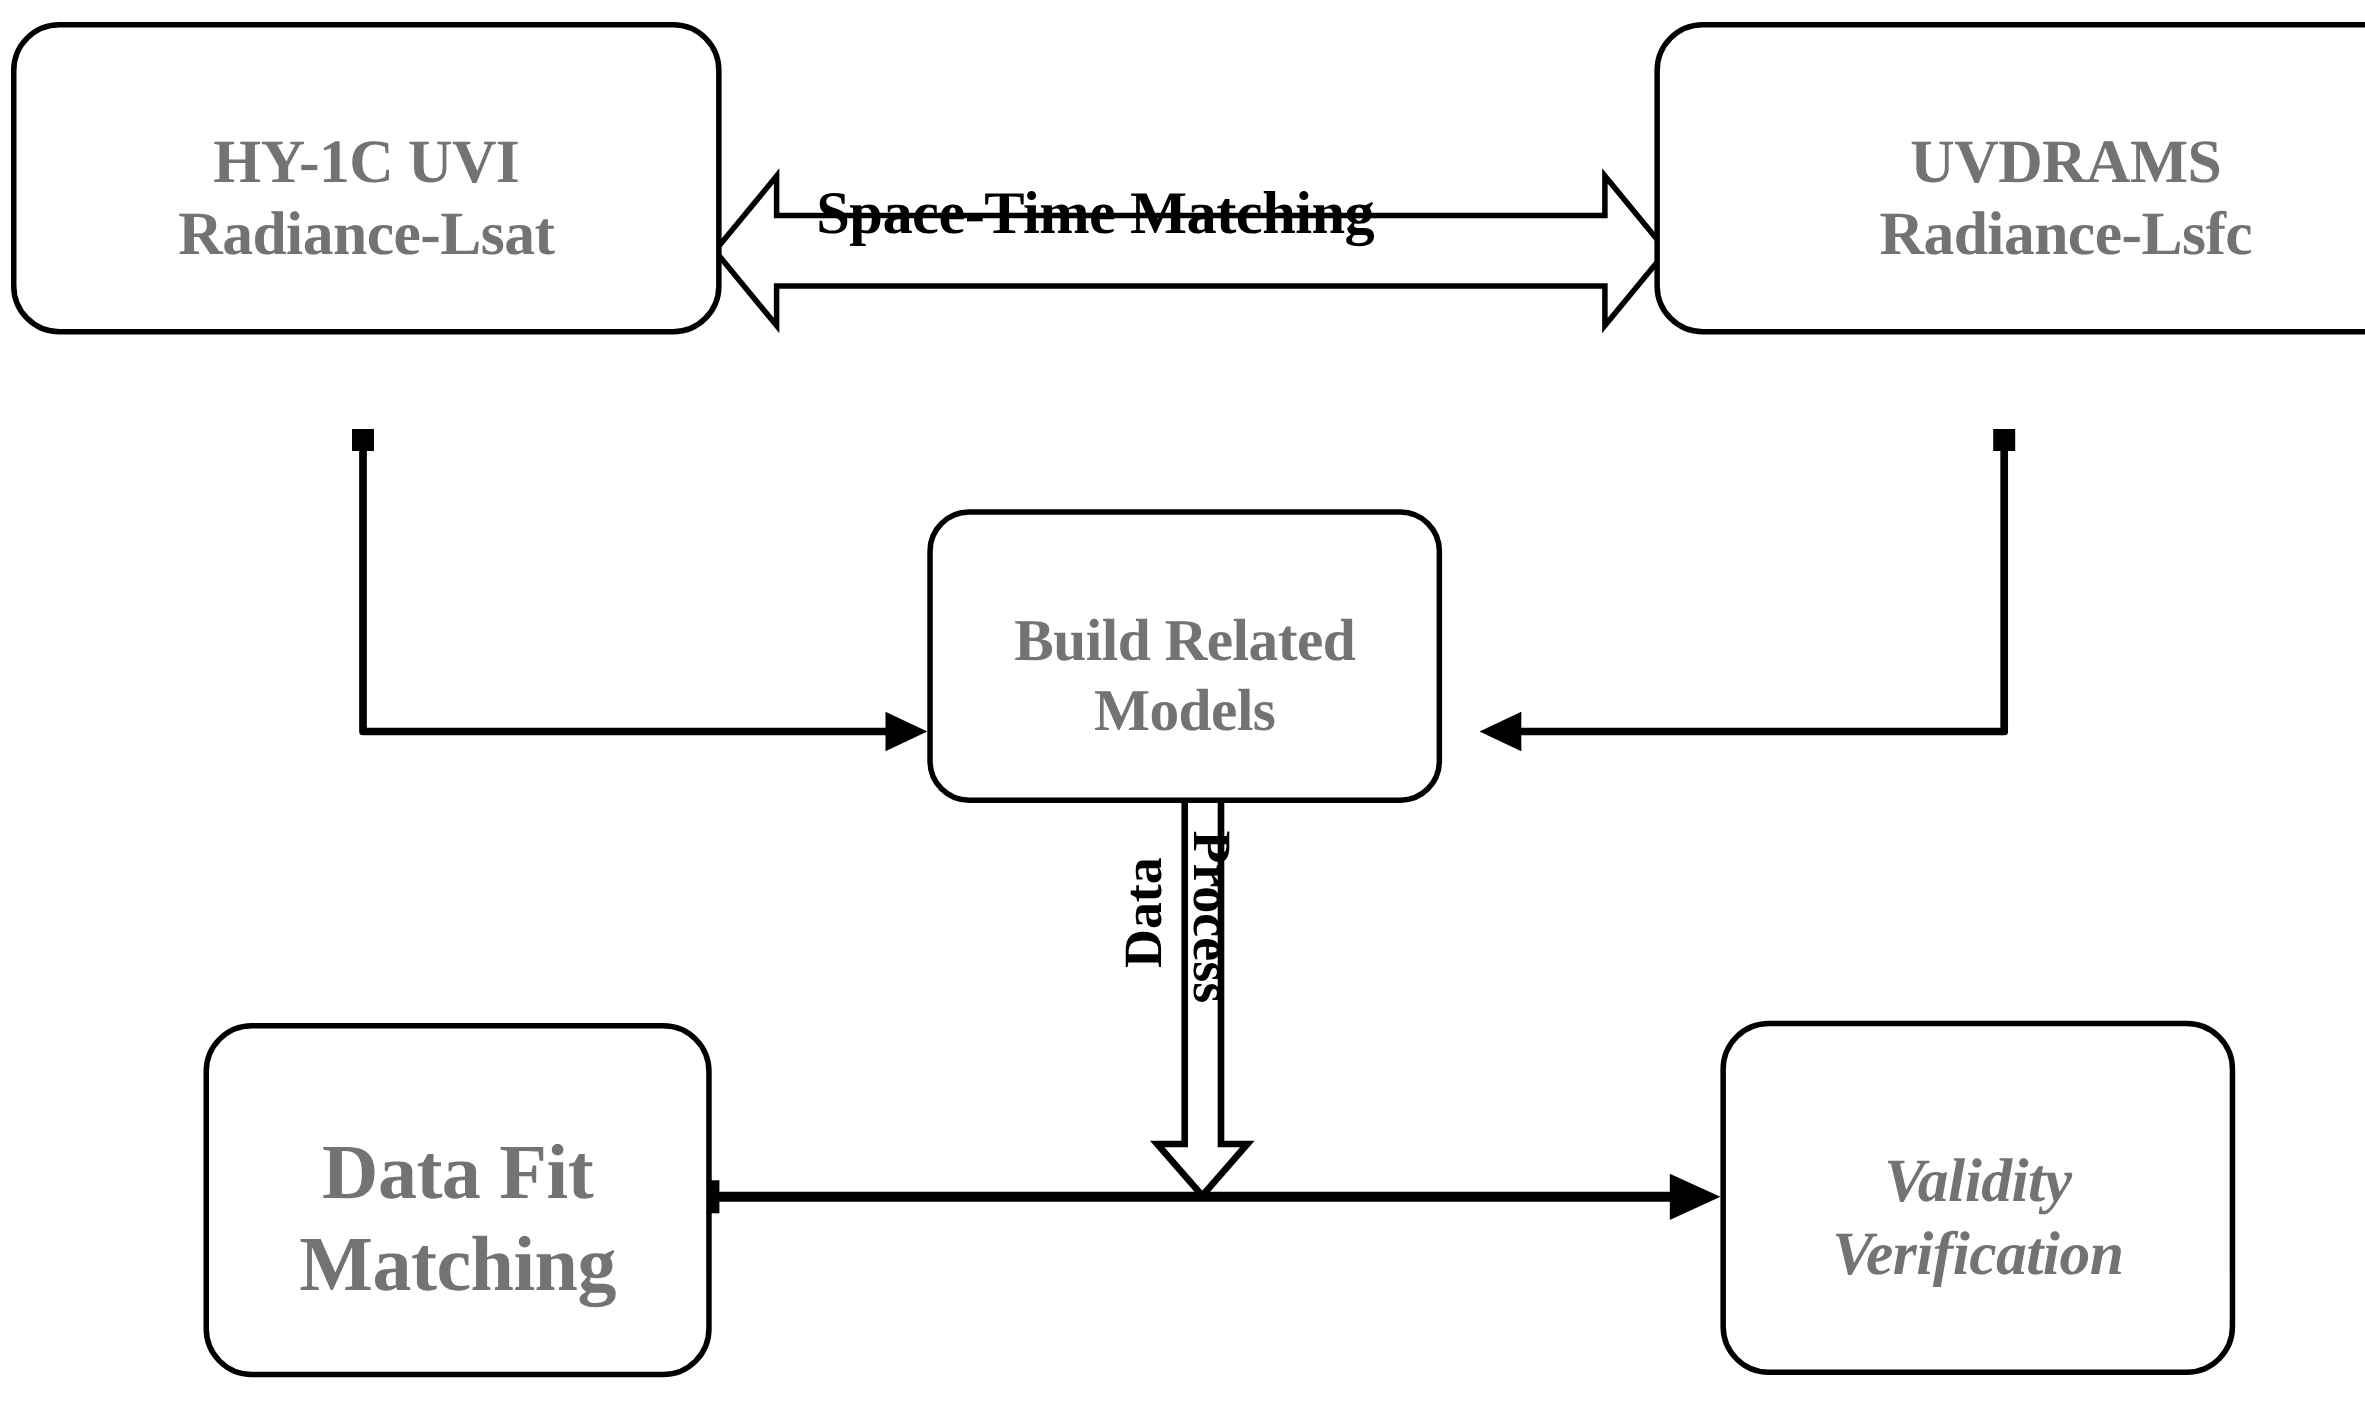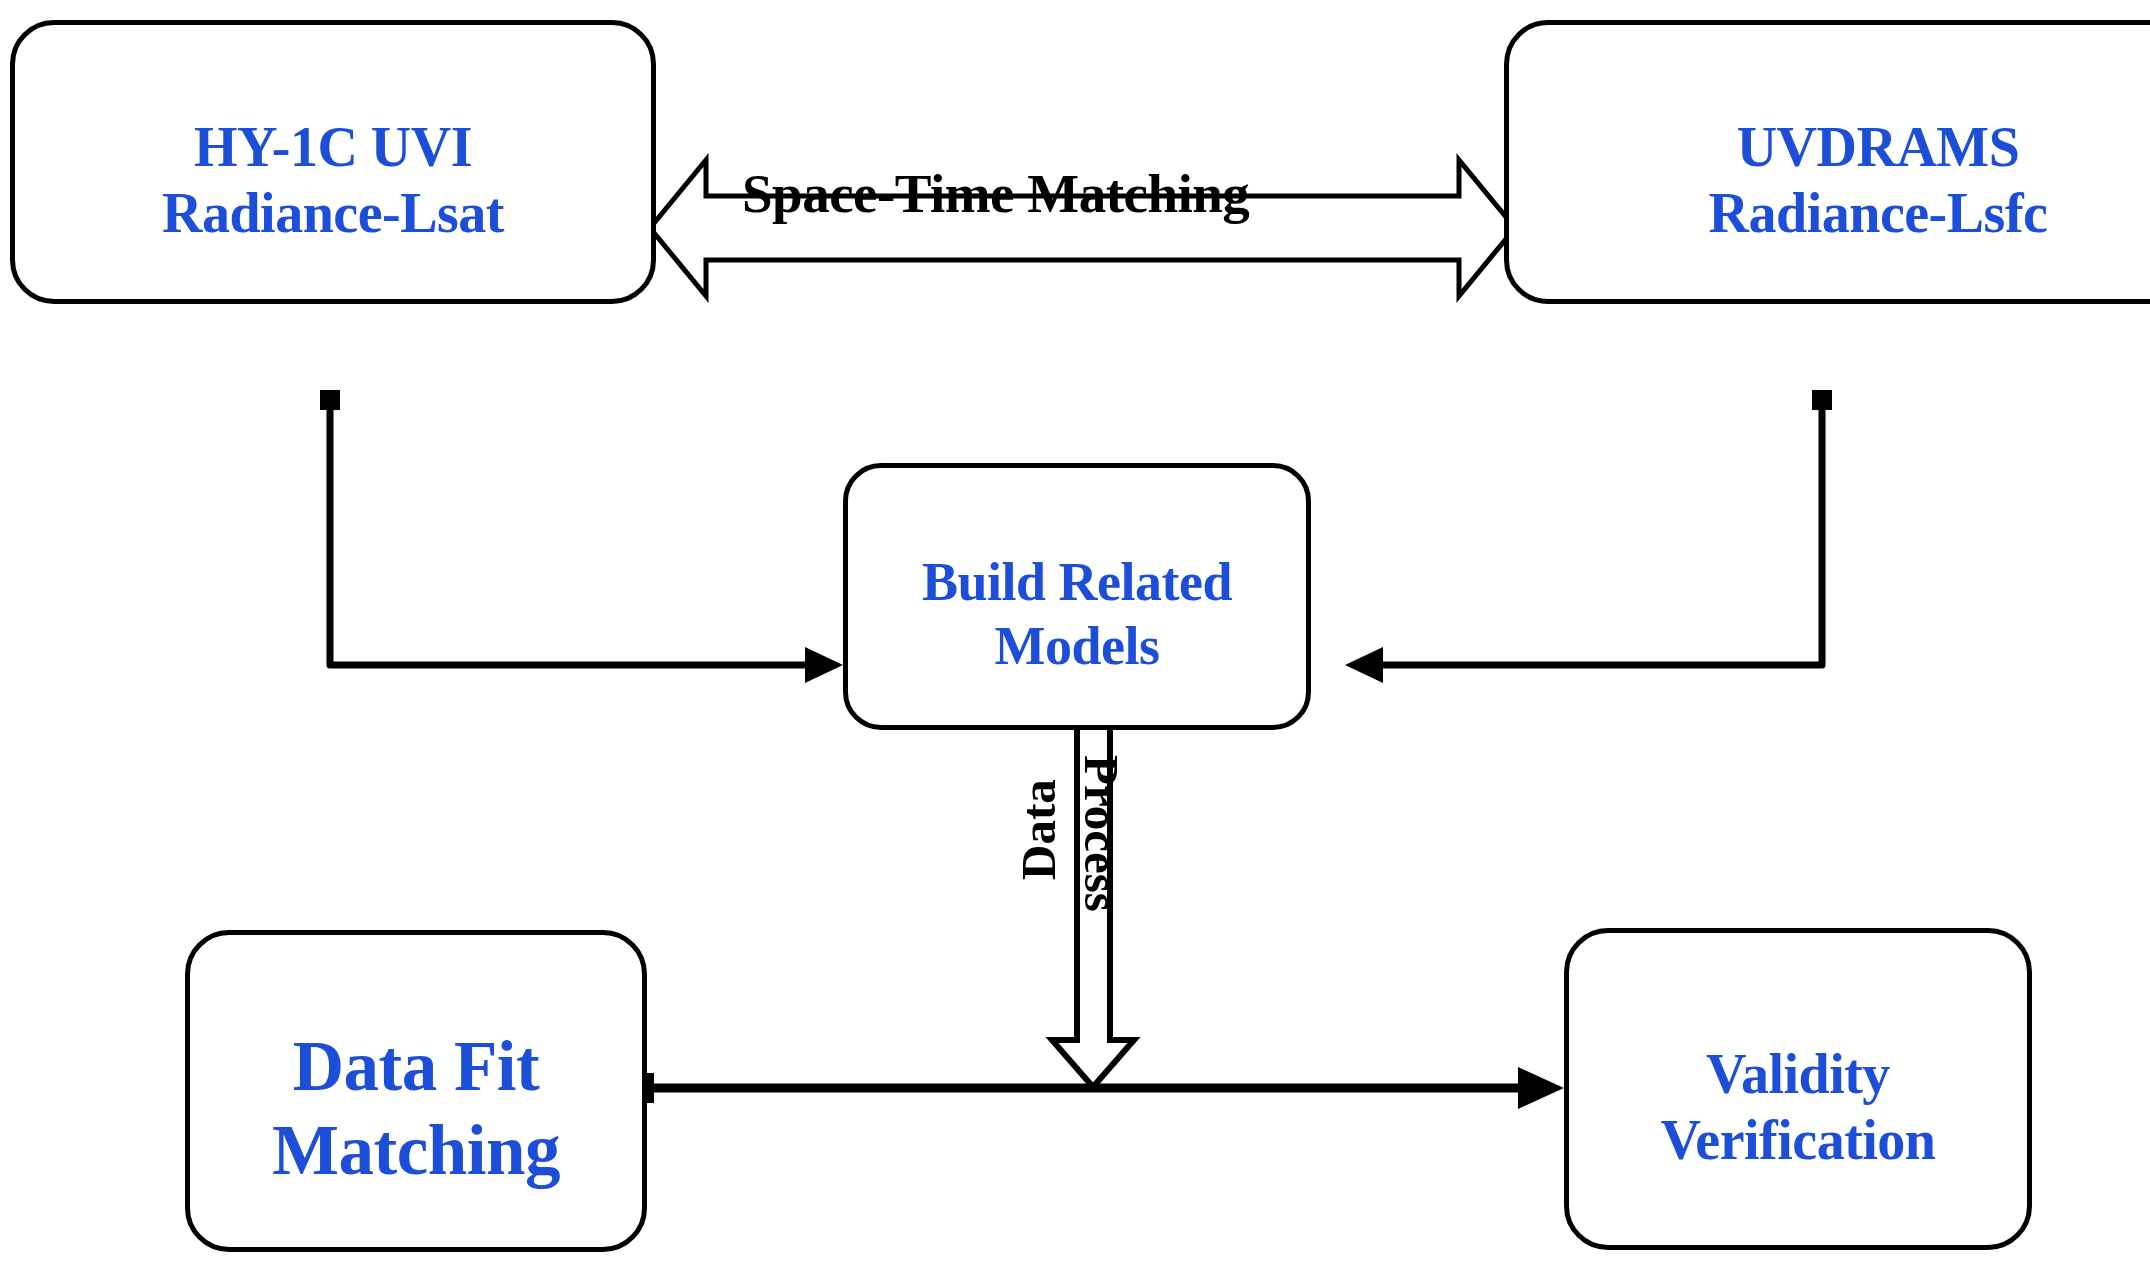--- a/index.html
+++ b/index.html
@@ -31,38 +31,38 @@
     background: #ffffff;
     display: flex;
     align-items: center;
     justify-content: center;
     text-align: center;
     z-index: 3;
   }
   .node .label {
     font-family: "Liberation Serif", "DejaVu Serif", serif;
     font-weight: bold;
-    color: #1d4ed8;
+    color: #737373;
     line-height: 1.18;
     letter-spacing: -0.5px;
     white-space: pre-line;
     padding: 0 12px;
     margin-top: 36px;
   }
   #node-hy1c  { left: 10px;   top: 20px;  width: 646px;  height: 284px; }
   #node-uvdrams { left: 1504px; top: 20px;  width: 748px;  height: 284px; }
   #node-build { left: 843px;  top: 463px; width: 468px;  height: 267px; border-radius: 38px; }
   #node-datafit { left: 185px;  top: 930px; width: 462px;  height: 322px; border-radius: 44px; }
   #node-validity { left: 1564px; top: 928px; width: 468px;  height: 322px; border-radius: 44px; }
 
   #node-hy1c .label      { font-size: 56px; }
   #node-uvdrams .label   { font-size: 56px; }
   #node-build .label     { font-size: 54px; }
   #node-datafit .label   { font-size: 71px; }
-  #node-validity .label  { font-size: 56px; }
+  #node-validity .label  { font-size: 56px; font-style: italic; }
 
   .arrow-text {
     position: absolute;
     font-family: "Liberation Serif", "DejaVu Serif", serif;
     font-weight: bold;
     color: #000000;
     white-space: nowrap;
     z-index: 5;
   }
   #label-space-time {

